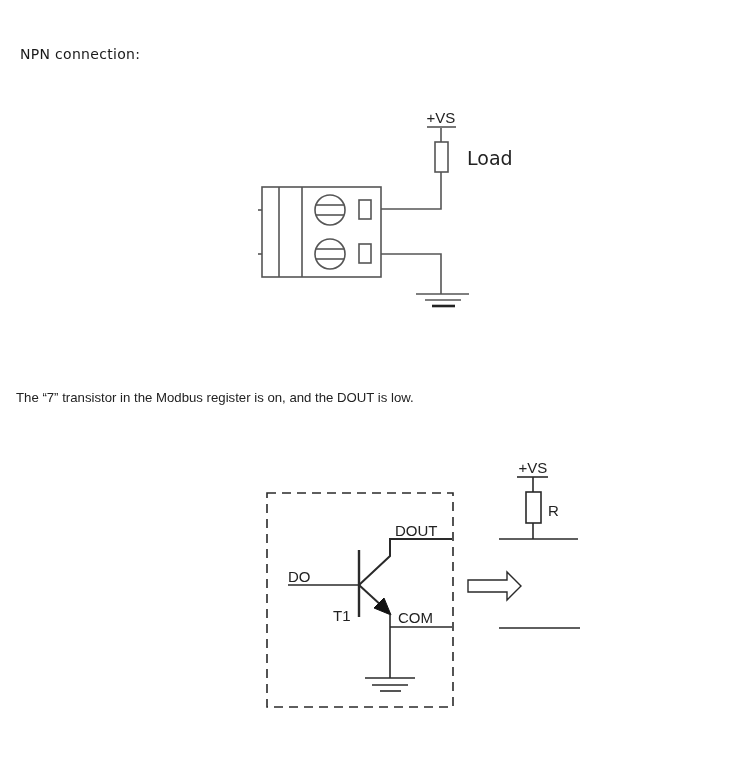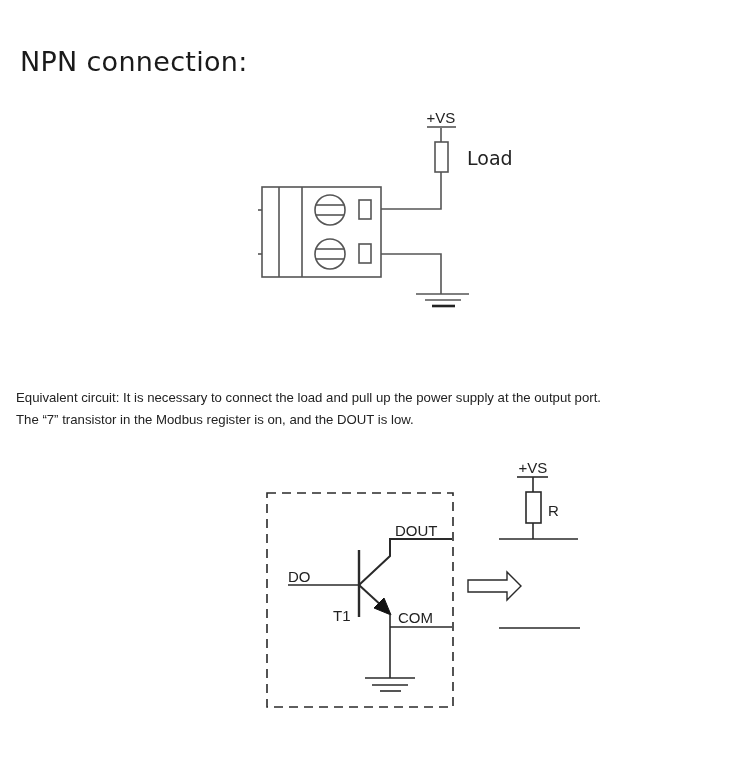--- a/index.html
+++ b/index.html
@@ -1,17 +1,17 @@
 <!DOCTYPE html>
 <html><head>
   <meta charset="utf-8">
   <style>
     html, body { margin: 0; padding: 0; background: #ffffff; }
     body { width: 750px; height: 777px; position: relative; overflow: hidden; font-family: "DejaVu Sans", "Liberation Sans", sans-serif; color: #222; }
-    .title { position: absolute; left: 20px; top: 46px; font-size: 27px; letter-spacing: 0.3px; color: #1a1a1a; font-family: "DejaVu Sans", sans-serif; }
+    .title { position: absolute; left: 20px; top: 46px; font-size: 14px; letter-spacing: 0.3px; color: #1a1a1a; font-family: "DejaVu Sans", sans-serif; }
     .desc { position: absolute; left: 16px; top: 387px; font-size: 13.2px; line-height: 22px; color: #222; font-family: "Liberation Sans", sans-serif; }
     .desc div { white-space: nowrap; }
     svg { position: absolute; left: 0; top: 0; }
     .lbl { font-family: "Liberation Sans", sans-serif; fill: #222; }
   </style>
 </head>
 <body>
 
 <div class="title">NPN connection:</div>
 
@@ -49,21 +49,20 @@
       <line x1="416" y1="294" x2="469" y2="294"></line>
       <line x1="425" y1="300" x2="461" y2="300"></line>
       <line x1="432" y1="306" x2="455" y2="306" stroke-width="2.6" stroke="#222"></line>
     </g>
   </g>
   <text class="lbl" x="441" y="123" font-size="15" text-anchor="middle">+VS</text>
   <text class="lbl" x="467" y="165" font-size="19" style="font-family:'DejaVu Sans',sans-serif;">Load</text>
 </svg>
 
 <div class="desc">
-  <div>Equivalent circuit: It is necessary to connect the load and pull up the power supply at the output port.</div>
   <div>The “7” transistor in the Modbus register is on, and the DOUT is low.</div>
 </div>
 
 <svg width="750" height="777" viewBox="0 0 750 777">
   <g stroke="#2a2a2a" stroke-width="1.6" fill="none">
 
     <rect x="267" y="493" width="186" height="214" stroke-dasharray="9,6"></rect>
 
     <line x1="288" y1="585" x2="359" y2="585"></line>
 

